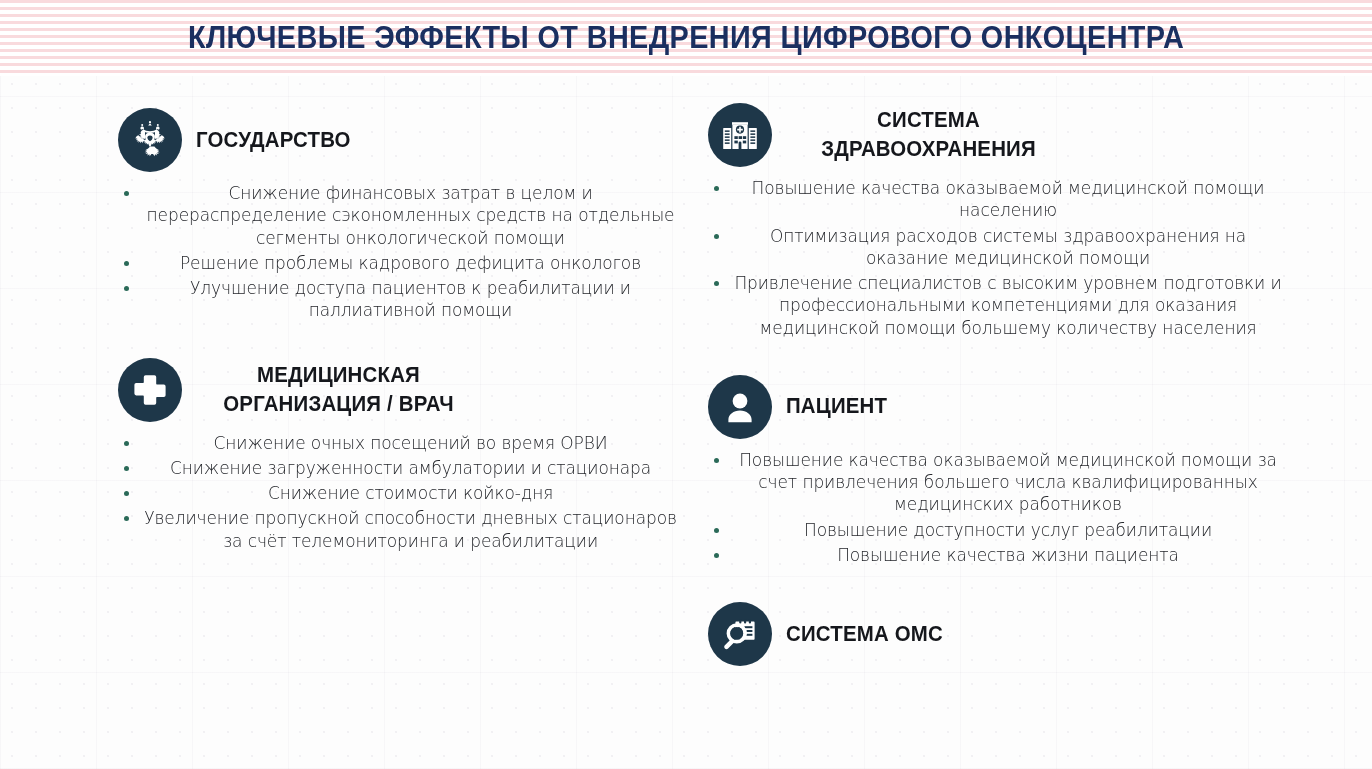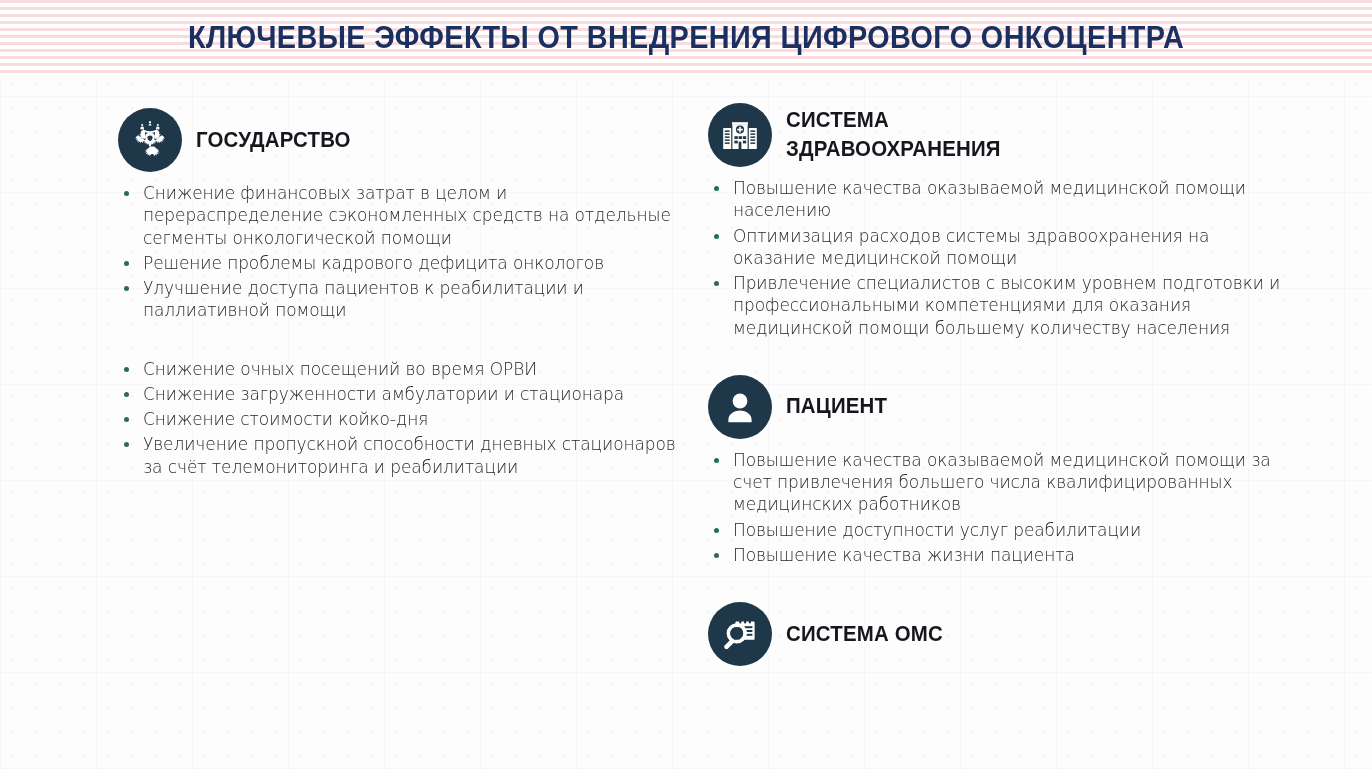--- a/index.html
+++ b/index.html
@@ -20,20 +20,21 @@
     width: 1372px;
     height: 769px;
     background-color: #fdfdfd;
     background-image:
       radial-gradient(circle, rgba(120,110,140,0.085) 1.1px, transparent 1.2px),
       linear-gradient(to right, rgba(150,140,165,0.055) 1px, transparent 1px),
       linear-gradient(to bottom, rgba(150,140,165,0.055) 1px, transparent 1px);
     background-size: 24px 24px, 96px 96px, 96px 96px;
     background-position: 0 0, 0 0, 0 0;
     overflow: hidden;
+    text-align: center;
   }
 
   
   .header-band {
     position: absolute;
     left: 0;
     top: 0;
     width: 1372px;
     height: 76px;
     background-color: #ffffff;
@@ -197,20 +198,28 @@
           <div class="sec-title">ГОСУДАРСТВО</div>
         </div>
         <ul class="bullets">
           <li>Снижение финансовых затрат в целом и перераспределение сэкономленных средств на отдельные сегменты онкологической помощи</li>
           <li>Решение проблемы кадрового дефицита онкологов</li>
           <li>Улучшение доступа пациентов к реабилитации и паллиативной помощи</li>
         </ul>
       </div>
 
       <div class="section s-medorg">
+        <div class="sec-head">
+          <div class="sec-icon">
+            <svg width="38" height="38" viewBox="0 0 38 38" aria-hidden="true">
+              <path fill="#ffffff" d="M14.6 4.2h8.8a1.8 1.8 0 0 1 1.8 1.8v6.6c0 .6.4 1 1 1h6.6a1.8 1.8 0 0 1 1.8 1.8v8.8a1.8 1.8 0 0 1-1.8 1.8h-6.6c-.6 0-1 .4-1 1V32a1.8 1.8 0 0 1-1.8 1.8h-8.8A1.8 1.8 0 0 1 12.8 32v-6.6c0-.6-.4-1-1-1H5.2a1.8 1.8 0 0 1-1.8-1.8v-8.8a1.8 1.8 0 0 1 1.8-1.8h6.6c.6 0 1-.4 1-1V6a1.8 1.8 0 0 1 1.8-1.8z"></path>
+            </svg>
+          </div>
+          <div class="sec-title title-2line">МЕДИЦИНСКАЯ ОРГАНИЗАЦИЯ / ВРАЧ</div>
+        </div>
         <ul class="bullets">
           <li>Снижение очных посещений во время ОРВИ</li>
           <li>Снижение загруженности амбулатории и стационара</li>
           <li>Снижение стоимости койко-дня</li>
           <li>Увеличение пропускной способности дневных стационаров за счёт телемониторинга и реабилитации</li>
         </ul>
       </div>
 
     </div>
 

